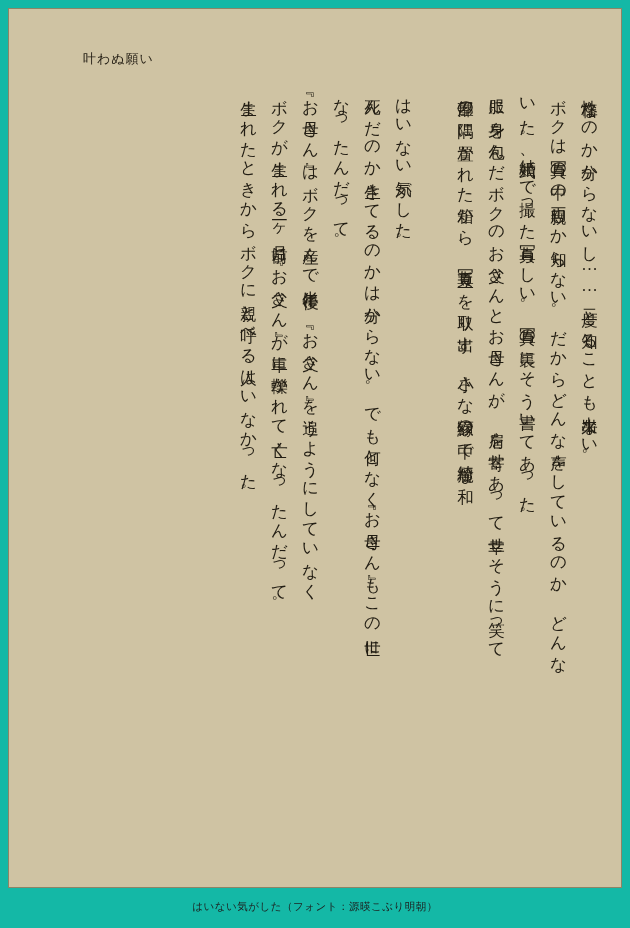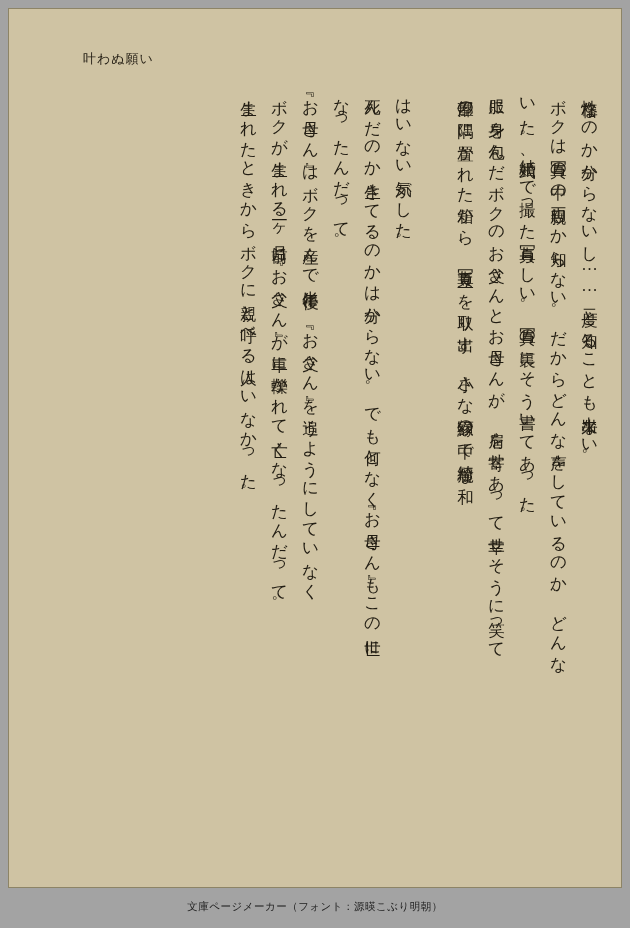--- a/index.html
+++ b/index.html
@@ -11,21 +11,21 @@
     width: 630px;
     height: 928px;
     font-family: "Liberation Serif", "DejaVu Serif", serif;
     overflow: hidden;
   }
   .page {
     position: relative;
     width: 630px;
     height: 928px;
     box-sizing: border-box;
-    background: #a3a3a3;
+    background: #14b8a6;
   }
   
   .paper {
     position: absolute;
     left: 8px;
     top: 8px;
     width: 614px;
     height: 880px;
     box-sizing: border-box;
     background: #cfc3a3;
@@ -97,15 +97,15 @@
       <div class="vcol"></div>
       <div class="vcol">部屋の隅に置かれた箱から、写真立てを取り出す。小さな額縁の中で綺麗な和</div>
       <div class="vcol">服に身を包んだボクのお父さんとお母さんが、肩を寄せあって幸せそうに笑って</div>
       <div class="vcol">いた。結婚式、で撮った写真らしい。写真の裏にそう書いてあった。</div>
       <div class="vcol">ボクは写真の中の両親しか知らない。だからどんな声をしているのか、どんな</div>
       <div class="vcol">性格なのか分からないし……二度と知ることも出来ない。</div>
     </div>
 
   </div>
 
-  <div class="footer">文庫ページメーカー（フォント：源暎こぶり明朝）</div>
+  <div class="footer">はいない気がした（フォント：源暎こぶり明朝）</div>
 
 </div>
 
 </body></html>

